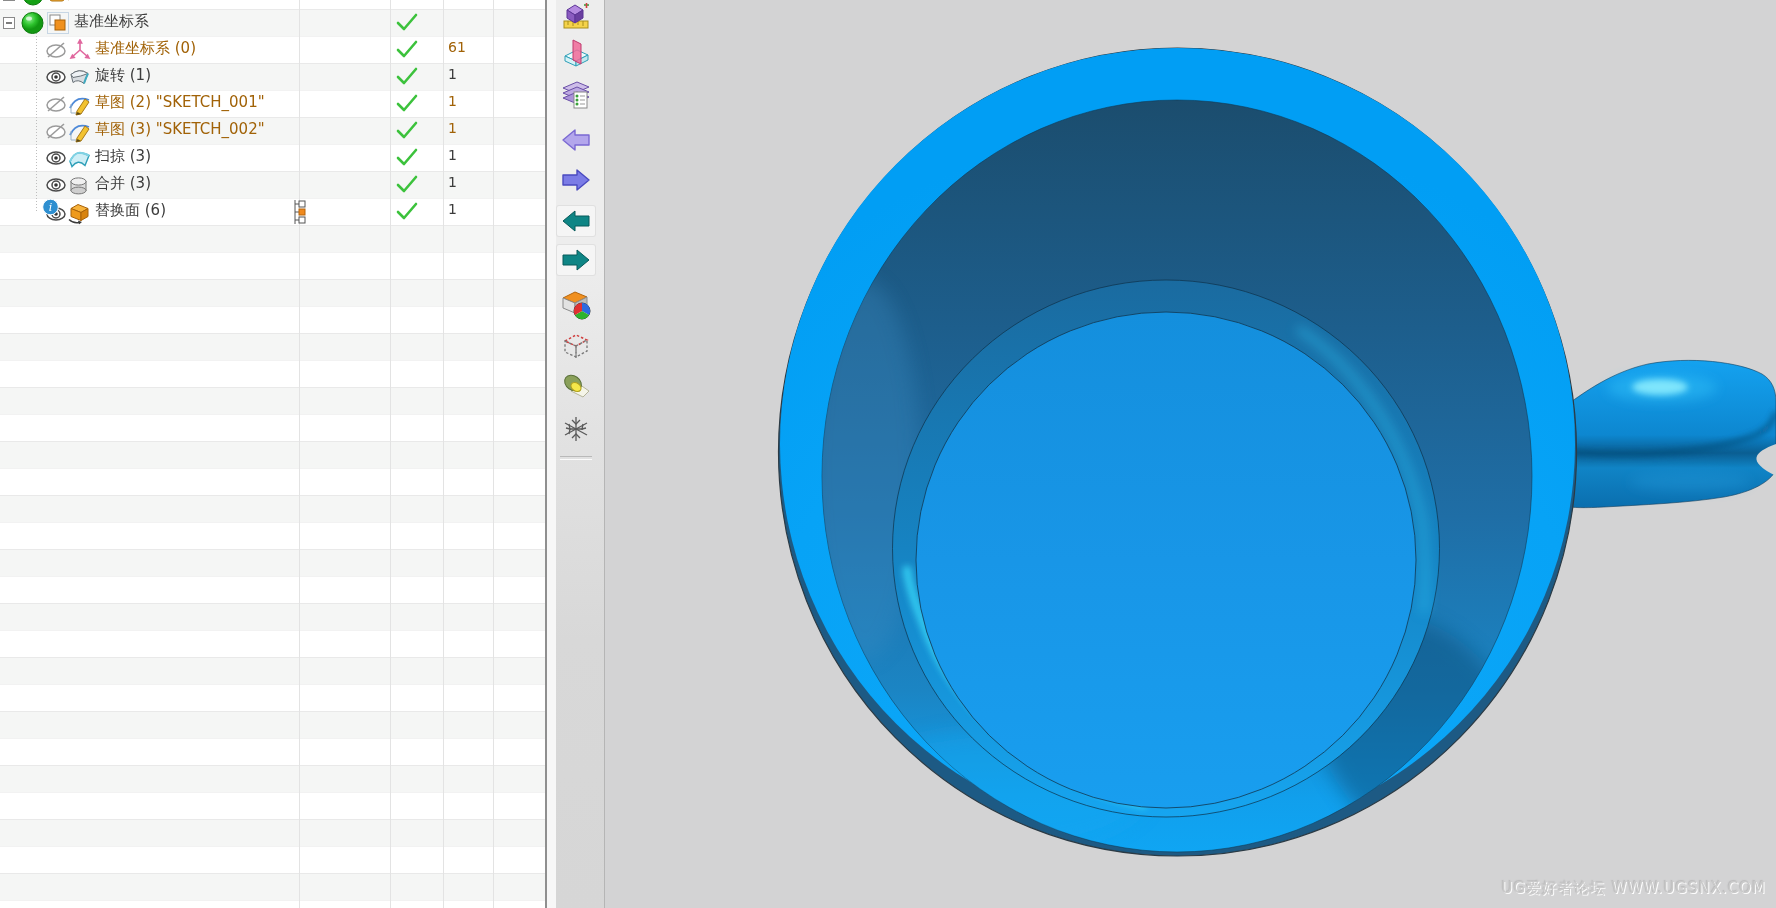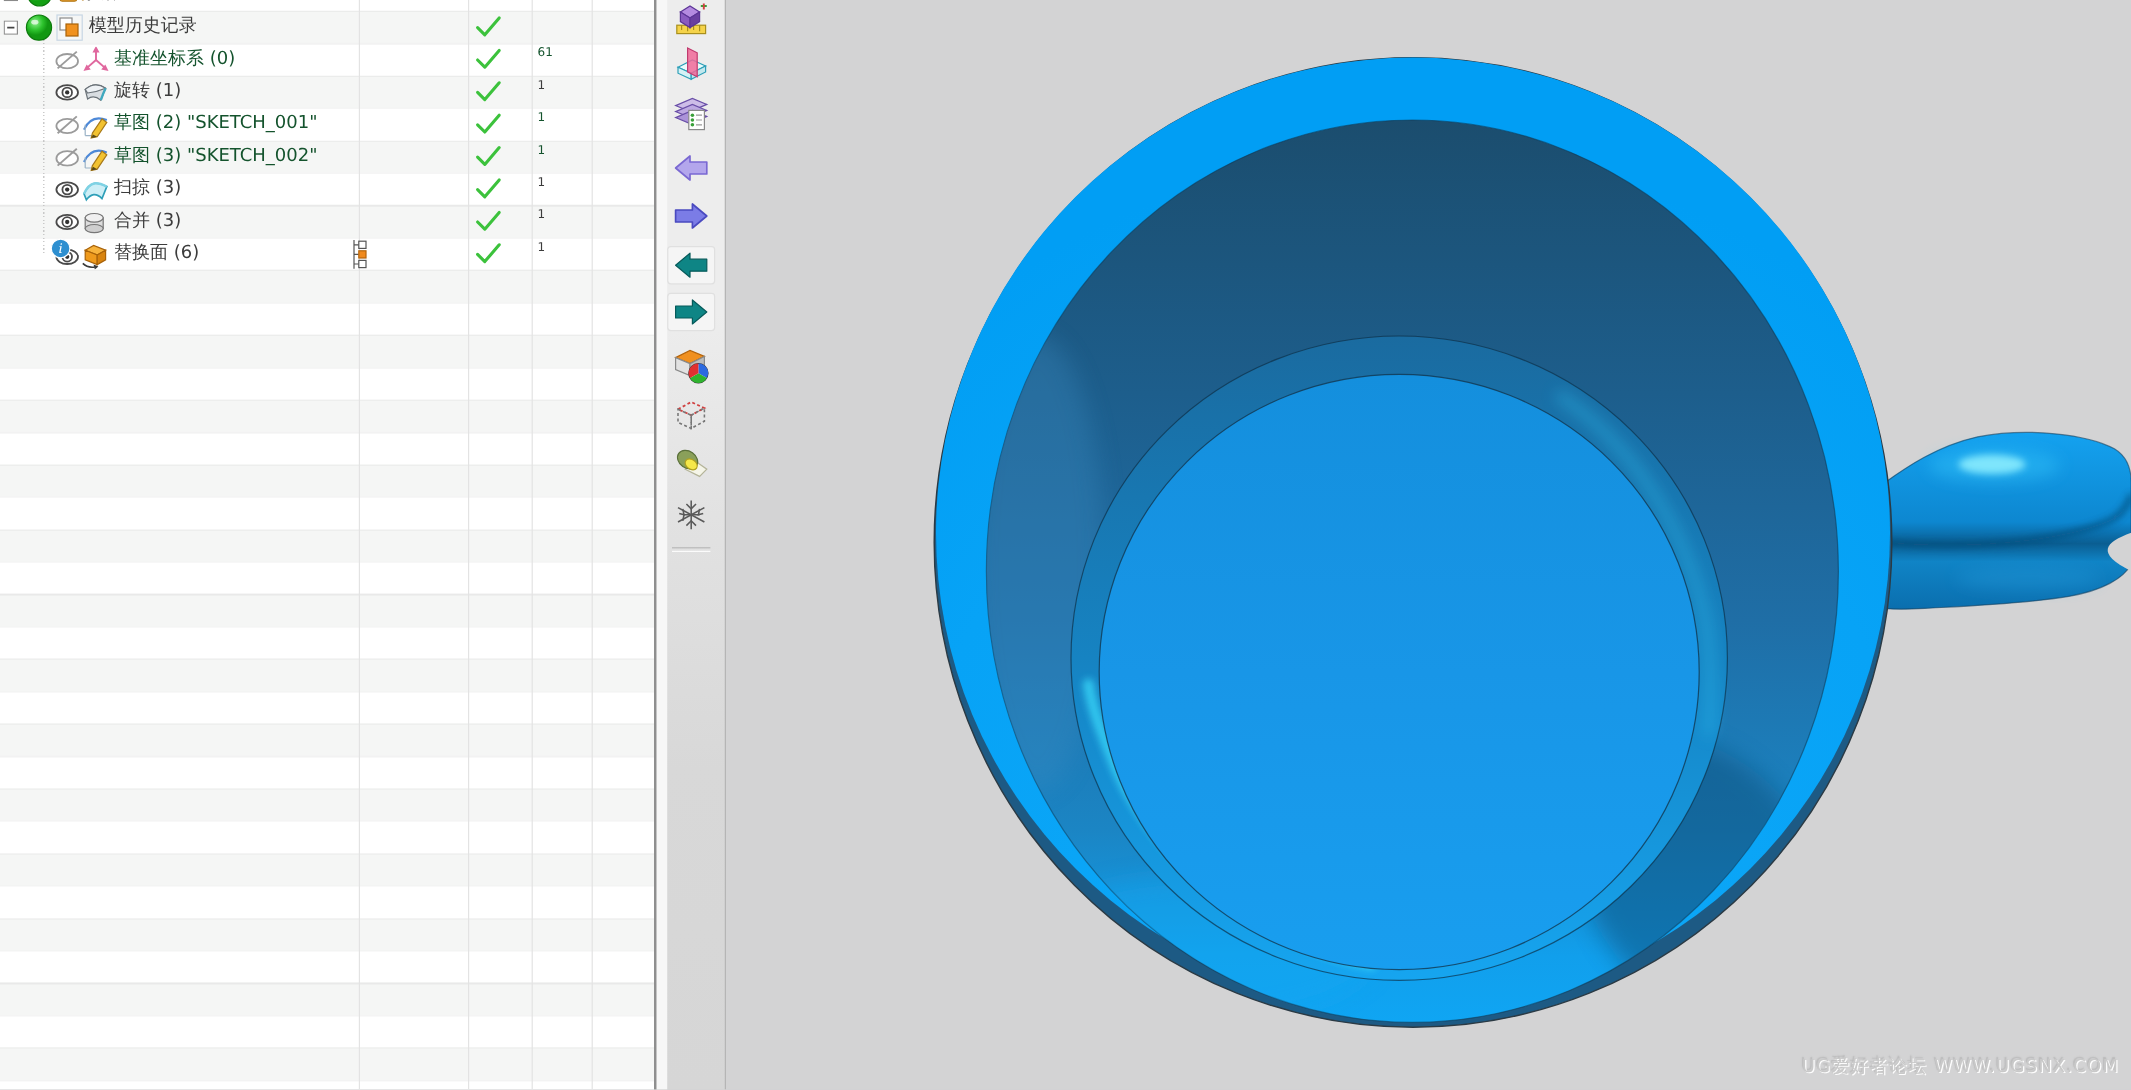--- a/index.html
+++ b/index.html
@@ -21,23 +21,23 @@
     position:absolute;inset:0;
     background-image:repeating-linear-gradient(to bottom,rgba(0,0,0,0.05) 0 1px,transparent 1px 27px);
     background-position:0 9px;
   }
   .tree-vline{position:absolute;top:0;bottom:0;width:1px;background:#e3e3e3;}
   .panel-border{position:absolute;left:545px;top:0;bottom:0;width:2px;background:#8f8f8f;z-index:5;}
   .tree-row{position:absolute;left:0;width:545px;height:27px;}
   .tree-row .lbl{
     position:absolute;top:3px;font-size:15px;color:#3c3c3c;white-space:nowrap;
   }
-  .tree-row.dimmed .lbl,.tree-row.dimmed .cnt{color:#14532d;}
+  .tree-row.dimmed .lbl,.tree-row.dimmed .cnt{color:#a16207;}
   .tree-row.bold .lbl,.tree-row.bold .cnt{font-weight:normal;}
-  .tree-row .cnt{position:absolute;left:448px;top:3px;font-size:10px;color:#3c3c3c;}
+  .tree-row .cnt{position:absolute;left:448px;top:3px;font-size:14px;color:#3c3c3c;}
   .ic{position:absolute;top:50%;transform:translateY(-50%);line-height:0;}
   .chk{position:absolute;left:395px;top:3px;line-height:0;}
   .dotline{position:absolute;left:36px;width:1px;background-image:repeating-linear-gradient(to bottom,#bdbdbd 0 1px,transparent 1px 3px);}
   
   .toolbar-strip{
     position:absolute;left:547px;top:0;width:57px;height:908px;
     background:linear-gradient(to bottom,#ededed 0 260px,#e2e2e2 430px,#d8d8d8 640px,#d6d6d6 100%);
     border-right:1px solid #b5b5b5;
   }
   .toolbar-strip::before{content:"";position:absolute;left:0;top:0;bottom:0;width:9px;background:#f7f7f7;}
@@ -114,21 +114,21 @@
           <ellipse cx="8" cy="7" rx="3" ry="2" fill="rgba(255,255,255,.65)"></ellipse>
         </svg>
     </span>
     <span class="ic" style="left:46px">
       <svg width="24" height="24">
           <rect x="1.5" y="1.5" width="21" height="21" fill="none" stroke="#c7d6e4"></rect>
           <rect x="4" y="4" width="10" height="10" fill="#fdfdfd" stroke="#8a8a8a"></rect>
           <rect x="9" y="9" width="10" height="10" fill="#f0911e" stroke="#a96208"></rect>
         </svg>
     </span>
-    <span class="lbl" style="left:74px">模型历史记录</span>
+    <span class="lbl" style="left:74px">基准坐标系</span>
     <span class="chk">
       <svg width="24" height="21">
           <polyline points="3,11 9,17 21,3" fill="none" stroke="#3cc23c" stroke-width="2.6" stroke-linecap="round" stroke-linejoin="round"></polyline>
         </svg>
     </span>
     <span class="cnt"></span>
   </div>
 
   <div class="tree-row dimmed" style="top:36px">
     <span class="ic" style="left:45px">

